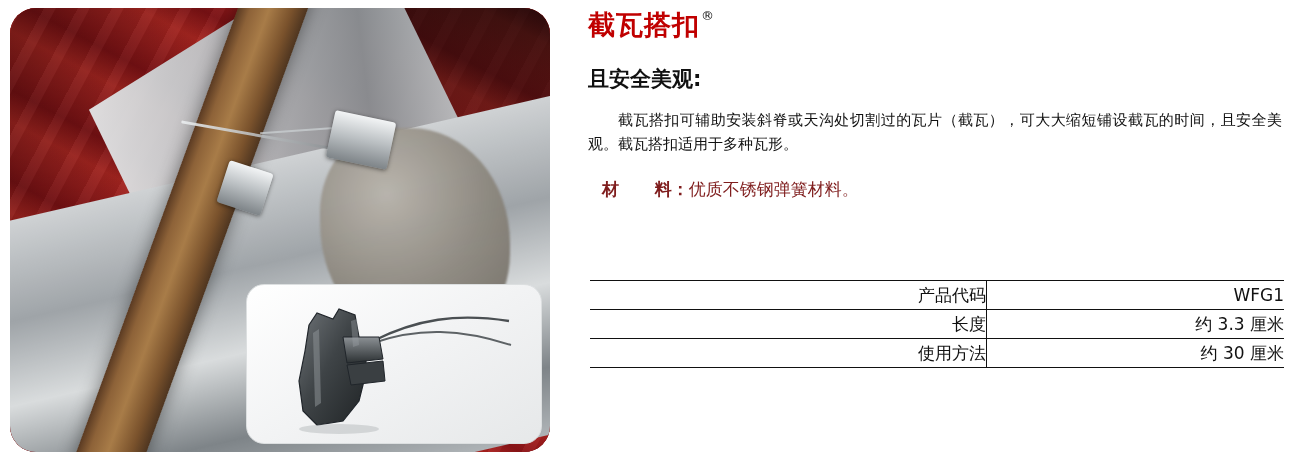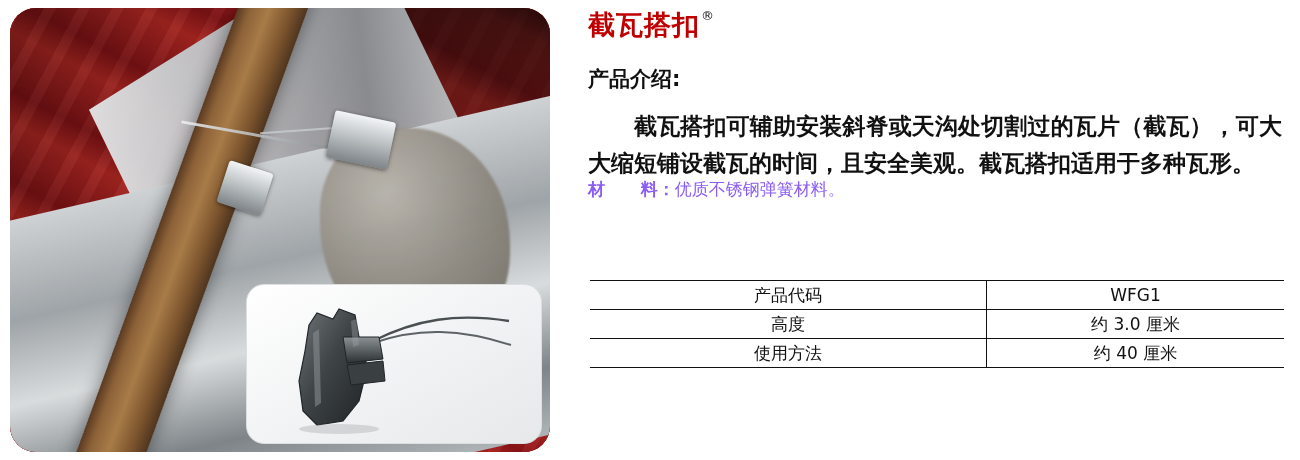--- a/index.html
+++ b/index.html
@@ -194,53 +194,52 @@
     font-size: 21px;
     font-weight: bold;
     color: #111;
   }
 
   .body-para {
     position: absolute;
     left: 0;
     top: 108px;
     width: 694px;
-    font-size: 23px;
+    font-size: 15px;
     line-height: 1.62;
     color: #111;
     text-indent: 2em;
     text-align: justify;
-    font-weight: bold;
   }
 
   .spec-line {
     position: absolute;
-    left: 0;
+    left: 14px;
     font-size: 17px;
-    color: #8b5cf6;
+    color: #7f1d1d;
     white-space: nowrap;
   }
   .spec-line .lbl { font-weight: bold; }
   .spec-line.material { top: 178px; }
   .spec-line.usage { top: 211px; }
   .sp { display: inline-block; width: 2.1em; }
 
   
   .spec-table {
     position: absolute;
     left: 2px;
     top: 280px;
     width: 694px;
     border-collapse: collapse;
     font-size: 17px;
     color: #111;
   }
   .spec-table td {
     height: 28px;
-    text-align: center;
+    text-align: right;
     border-top: 1px solid #111;
     border-bottom: 1px solid #111;
     padding: 0;
     margin-top: 40px;
   }
   .spec-table tr td:first-child {
     width: 396px;
     border-right: 1px solid #111;
   }
   .spec-table tr:not(:first-child) td { border-top: none; }
@@ -293,40 +292,40 @@
     </div>
   </div>
 
   <div class="content">
 
     <div class="title-row">
       <span class="brand-title">截瓦搭扣</span>
       <sup class="reg-mark">®</sup>
     </div>
 
-    <div class="section-title">产品介绍:</div>
+    <div class="section-title">且安全美观:</div>
 
     <div class="body-para">截瓦搭扣可辅助安装斜脊或天沟处切割过的瓦片（截瓦），可大大缩短铺设截瓦的时间，且安全美观。截瓦搭扣适用于多种瓦形。</div>
 
     <div class="spec-line material">
       <span class="lbl">材</span><span class="sp"></span><span class="lbl">料：</span><span>优质不锈钢弹簧材料。</span>
     </div>
 
 
     <table class="spec-table">
       <tbody>
         <tr>
           <td>产品代码</td>
           <td>WFG1</td>
         </tr>
         <tr>
-          <td>高度</td>
-          <td>约 3.0 厘米</td>
+          <td>长度</td>
+          <td>约 3.3 厘米</td>
         </tr>
         <tr>
           <td>使用方法</td>
-          <td>约 40 厘米</td>
+          <td>约 30 厘米</td>
         </tr>
       </tbody>
     </table>
 
   </div>
 </div>
 
 </body></html>

